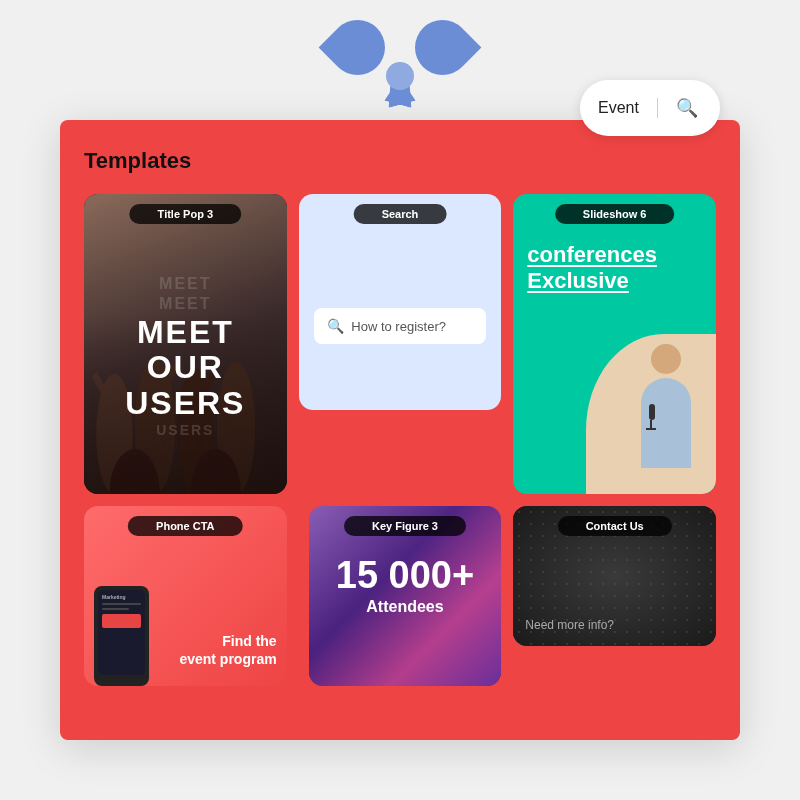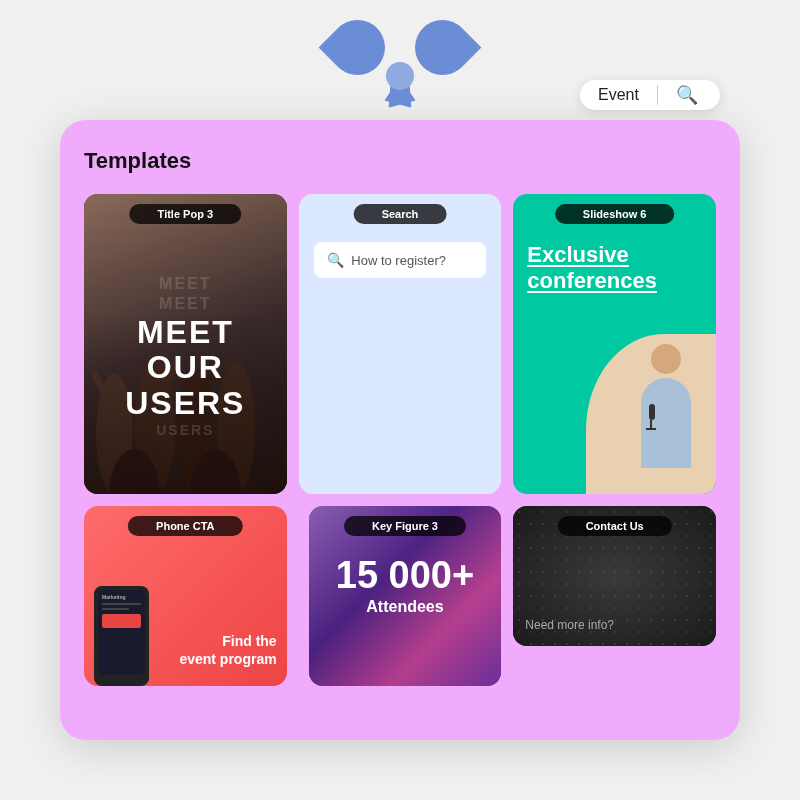--- a/index.html
+++ b/index.html
@@ -89,21 +89,21 @@
     }
 
     
     .search-bar-floating {
       position: absolute;
       top: 20px;
       right: 20px;
       z-index: 20;
       background: white;
       border-radius: 50px;
-      padding: 4px 18px;
+      padding: 17px 18px;
       display: flex;
       align-items: center;
       gap: 18px;
       box-shadow: 0 2px 12px rgba(0,0,0,0.12);
       min-width: 140px;
     }
 
     .search-bar-floating .search-label {
       font-size: 16px;
       font-weight: 500;
@@ -121,22 +121,22 @@
       font-size: 18px;
     }
 
     
     .main-card {
       position: absolute;
       top: 60px;
       left: 0;
       right: 0;
       bottom: 0;
-      background: #f0abfc;
-      border-radius: 26px;
+      background: #ef4444;
+      border-radius: 8px;
       box-shadow: 0 8px 40px rgba(0,0,0,0.15);
       padding: 28px 24px 24px 24px;
       overflow: hidden;
     }
 
     .page-title {
       font-size: 22px;
       font-weight: 700;
       color: #111;
       margin-bottom: 20px;
@@ -223,27 +223,27 @@
       font-weight: 900;
       color: white;
       letter-spacing: 2px;
       line-height: 1.1;
     }
 
     
     .card-search {
       grid-column: 2;
       grid-row: 1;
-      height: 300px;
+      height: 216px;
       background: #dce8ff;
       border-radius: 14px;
       display: flex;
       flex-direction: column;
       align-items: center;
-      justify-content: flex-start;
+      justify-content: center;
       padding-top: 18px;
       position: relative;
     }
 
     .search-input-mock {
       margin-top: 30px;
       background: white;
       border-radius: 8px;
       padding: 10px 14px;
       display: flex;
@@ -498,22 +498,22 @@
         <div class="search-input-mock">
           <span class="s-icon">🔍</span>
           <span class="s-text">How to register?</span>
         </div>
       </div>
 
       <div class="template-card card-slideshow">
         <div class="card-badge">Slideshow 6</div>
         <div class="slideshow-blob"></div>
         <div class="slide-content">
+          <div class="slide-title">conferences</div>
           <div class="slide-title">Exclusive</div>
-          <div class="slide-title">conferences</div>
         </div>
 
         <div class="person-silhouette">
           <div class="person-head"></div>
           <div class="person-body"></div>
 
           <svg style="position:absolute;bottom:60px;left:15px;z-index:5" width="20" height="30" viewBox="0 0 20 30">
             <rect x="8" y="0" width="6" height="16" rx="3" fill="#333"></rect>
             <line x1="10" y1="16" x2="10" y2="25" stroke="#333" stroke-width="2"></line>
             <line x1="5" y1="25" x2="15" y2="25" stroke="#333" stroke-width="2"></line>

